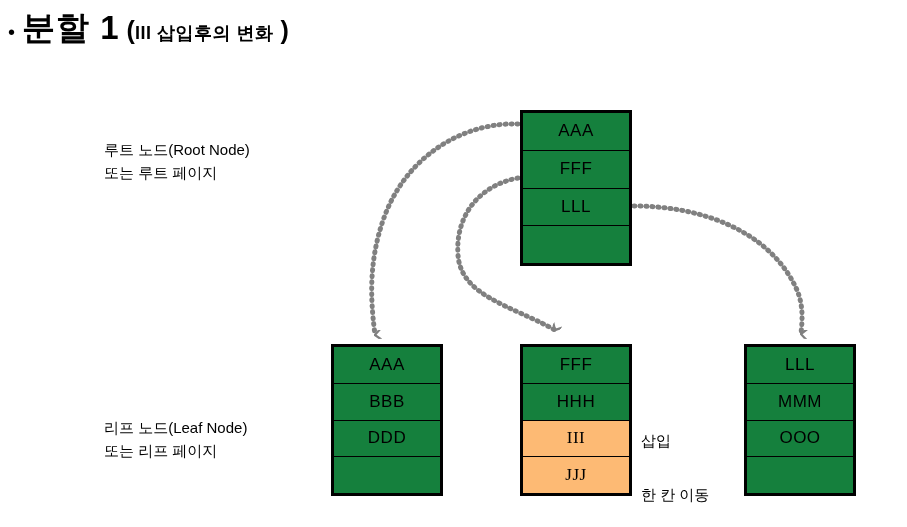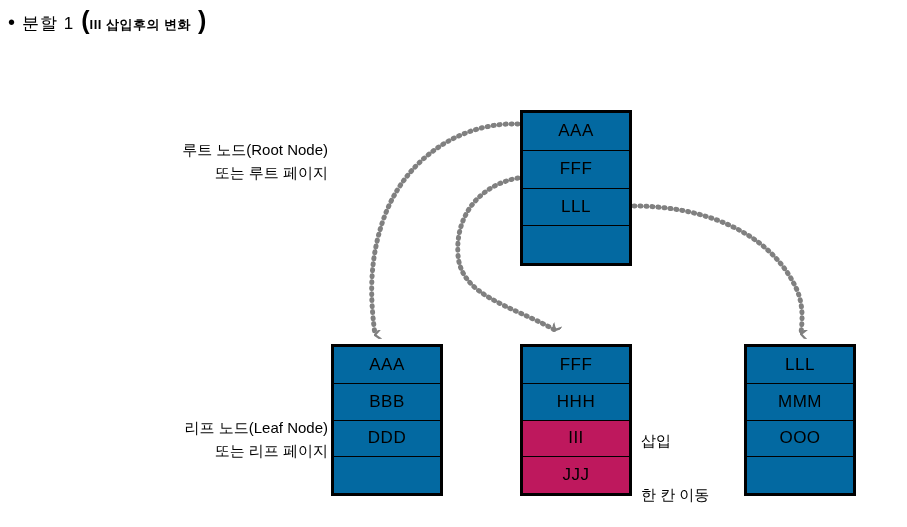--- a/index.html
+++ b/index.html
@@ -25,31 +25,31 @@
     align-items: baseline;
     white-space: nowrap;
   }
   #slide-title .bullet-dot {
     font-size: 20px;
     line-height: 1;
     margin-right: 7px;
     color: #000;
   }
   #slide-title .title-main {
-    font-size: 17px;
-    font-weight: normal;
+    font-size: 33px;
+    font-weight: bold;
     letter-spacing: 1px;
   }
   #slide-title .title-paren {
     font-size: 25px;
     font-weight: bold;
     margin-left: 7px;
   }
   #slide-title .title-sub {
-    font-size: 13px;
+    font-size: 18px;
     font-weight: bold;
     letter-spacing: 0.5px;
   }
 
   
   .node {
     position: absolute;
     border: 3px solid #000000;
     background: #ffffff;
     box-sizing: border-box;
@@ -59,28 +59,29 @@
   }
   .node .cell {
     flex: 1 1 0;
     border-bottom: 1px solid #000000;
     display: flex;
     align-items: center;
     justify-content: center;
     font-size: 17px;
     letter-spacing: 0.5px;
     box-sizing: border-box;
-    background: #0369a1;
+    background: #15803d;
   }
   .node .cell:last-child {
     border-bottom: none;
     text-align: right;
   }
   .node .cell.shaded {
-    background: #be185d;
+    background: #fdba74;
+    font-family: Liberation Serif, serif;
   }
 
   #root-node {
     left: 520px;
     top: 110px;
     width: 112px;
     height: 156px;
   }
   #leaf-node-left {
     left: 331px;
@@ -97,21 +98,21 @@
   #leaf-node-right {
     left: 744px;
     top: 344px;
     width: 112px;
     height: 152px;
   }
 
   
   .side-label {
     position: absolute;
-    text-align: right;
+    text-align: left;
     font-size: 15px;
     line-height: 1.55;
     white-space: nowrap;
   }
   #root-label {
     left: 104px;
     top: 138px;
     width: 224px;
   }
   #leaf-label {

